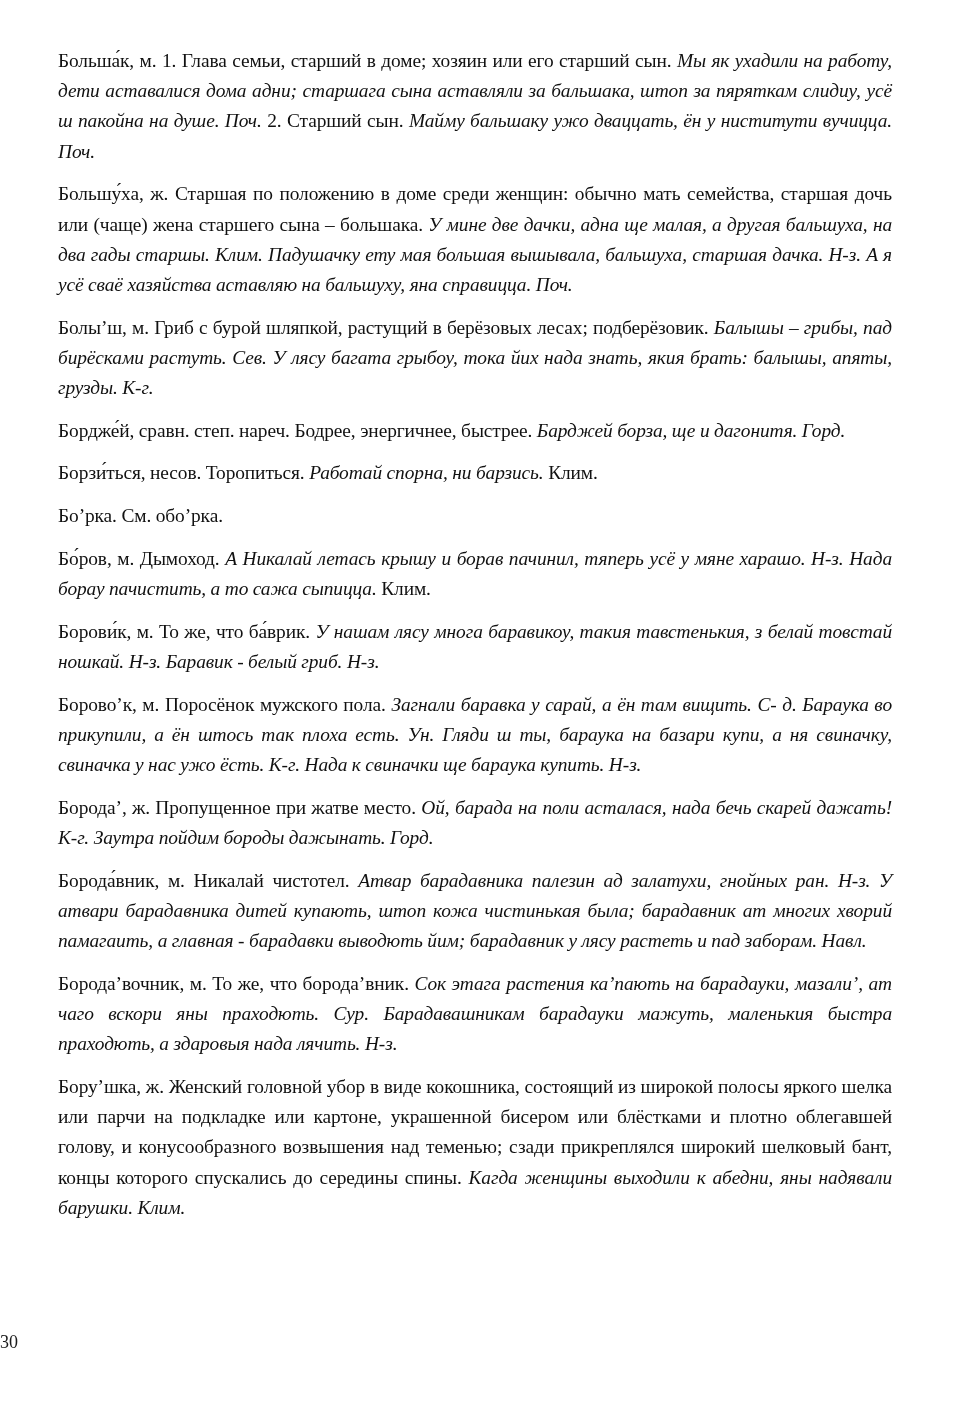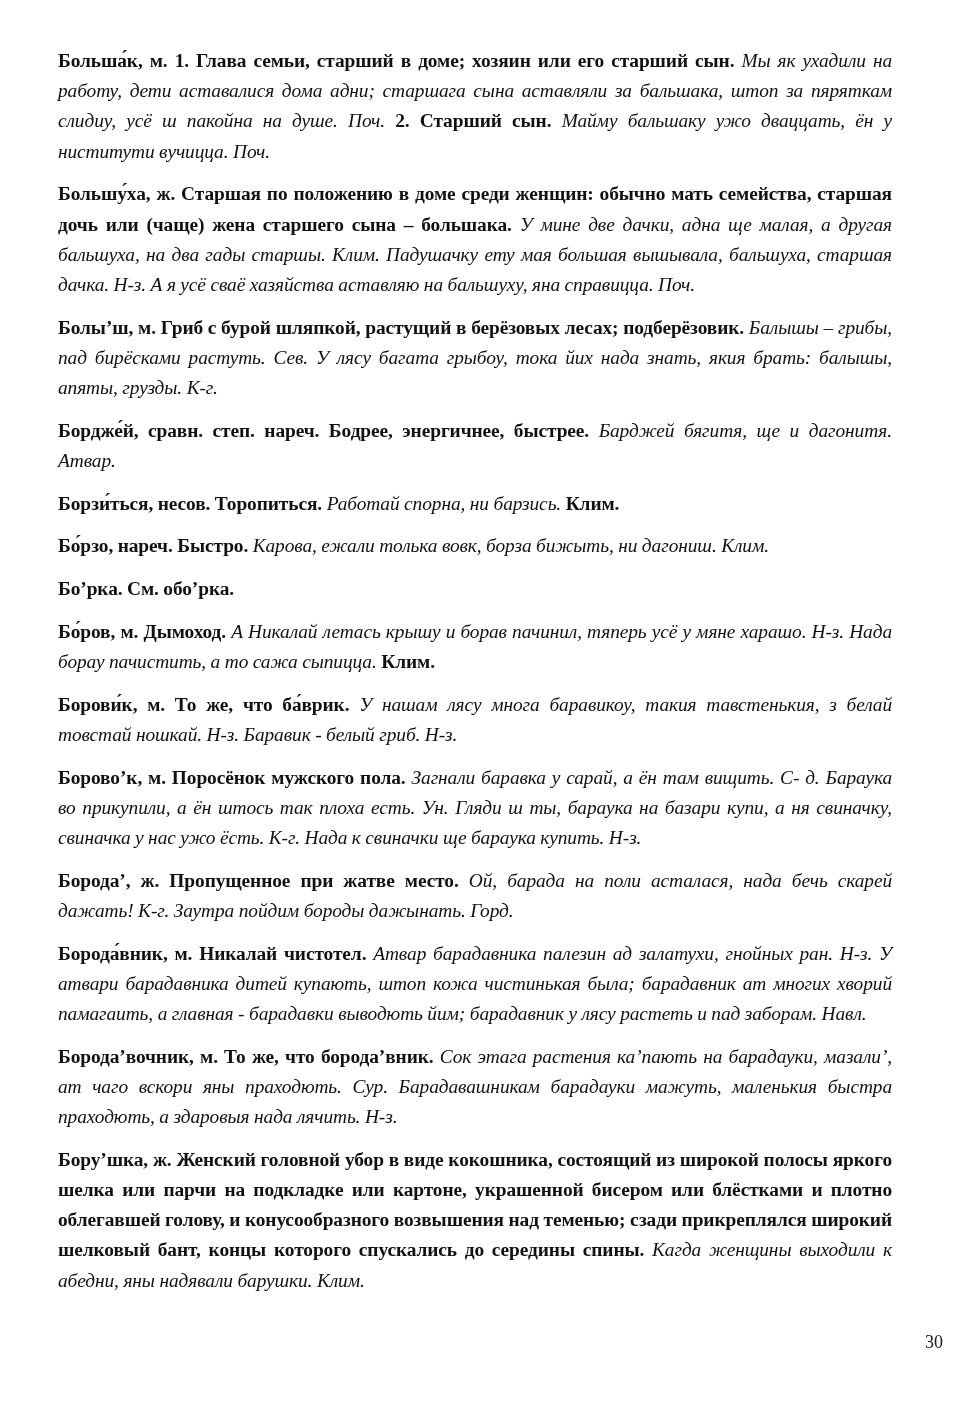--- a/index.html
+++ b/index.html
@@ -42,56 +42,54 @@
     word-spacing: -0.2px;
   }
 
   .entry:last-of-type {
     margin-bottom: 0;
   }
 
   
   .hw,
   .def {
-    font-weight: bold;
+    font-weight: normal;
     font-style: normal;
     margin-top: 32px;
   }
 
   
   .ex {
     font-style: italic;
     font-weight: normal;
   }
 
   .folio {
     position: absolute;
     left: 0;
     top: 1332px;
     width: 928px;
-    text-align: right;
+    text-align: left;
     font-size: 18px;
     font-family: "Liberation Serif", "DejaVu Serif", serif;
     color: #1a1a1a;
-    padding-left: 15px;
   }
 </style>
 </head>
 <body>
 
 <div class="page">
 
   <div class="content" id="entries-column">
 
   <p class="entry"><span class="def">Больша́к, м. </span><span class="def">1. Глава семьи, старший в доме; хозяин или его старший сын. </span><span class="ex">Мы як ухадили на работу, дети аставалися дома адни; старшага сына аставляли за бальшака, штоп за пяряткам слидиу, усё ш пакойна на душе. Поч. </span><span class="def">2. Старший сын. </span><span class="ex">Майму бальшаку ужо дваццать, ён у ниститути вучицца. Поч.</span></p>
       <p class="entry"><span class="def">Большу́ха, ж. Старшая по положению в доме среди женщин: обычно мать семейства, старшая дочь или (чаще) жена старшего сына – большака. </span><span class="ex">У мине две дачки, адна ще малая, а другая бальшуха, на два гады старшы. Клим. Падушачку ету мая большая вышывала, бальшуха, старшая дачка. Н-з. А я усё сваё хазяйства аставляю на бальшуху, яна справицца. Поч.</span></p>
       <p class="entry"><span class="def">Болы’ш, м. Гриб с бурой шляпкой, растущий в берёзовых лесах; подберёзовик. </span><span class="ex">Балышы – грибы, пад бирёсками растуть. Сев. У лясу багата грыбоу, тока йих нада знать, якия брать: балышы, апяты, грузды. К-г.</span></p>
-      <p class="entry"><span class="def">Бордже́й, сравн. степ. нареч. Бодрее, энергичнее, быстрее. </span><span class="ex">Барджей бягитя, ще и дагонитя. Атвар.</span></p>
+      <p class="entry"><span class="def">Бордже́й, сравн. степ. нареч. Бодрее, энергичнее, быстрее. </span><span class="ex">Барджей борза, ще и дагонитя. Горд.</span></p>
       <p class="entry"><span class="def">Борзи́ться, несов. Торопиться. </span><span class="ex">Работай спорна, ни барзись. </span><span class="def">Клим.</span></p>
-      <p class="entry"><span class="def">Бо́рзо, нареч. Быстро. </span><span class="ex">Карова, ежали толька вовк, борза бижыть, ни дагониш. Клим.</span></p>
       <p class="entry"><span class="def">Бо’рка. См. обо’рка.</span></p>
       <p class="entry"><span class="def">Бо́ров, м. Дымоход. </span><span class="ex">А Никалай летась крышу и борав пачинил, тяперь усё у мяне харашо. Н-з. Нада борау пачистить, а то сажа сыпицца. </span><span class="def">Клим.</span></p>
       <p class="entry"><span class="def">Борови́к, м. То же, что ба́врик. </span><span class="ex">У нашам лясу многа баравикоу, такия тавстенькия, з белай товстай ношкай. Н-з. Баравик - белый гриб. Н-з.</span></p>
       <p class="entry"><span class="def">Борово’к, м. Поросёнок мужского пола. </span><span class="ex">Загнали баравка у сарай, а ён там вищить. С- д. Бараука во прикупили, а ён штось так плоха есть. Ун. Гляди ш ты, бараука на базари купи, а ня свиначку, свиначка у нас ужо ёсть. К-г. Нада к свиначки ще бараука купить. Н-з.</span></p>
       <p class="entry"><span class="def">Борода’, ж. Пропущенное при жатве место. </span><span class="ex">Ой, барада на поли асталася, нада бечь скарей дажать! К-г. Заутра пойдим бороды дажынать. Горд.</span></p>
       <p class="entry"><span class="def">Борода́вник, м. Никалай чистотел. </span><span class="ex">Атвар барадавника палезин ад залатухи, гнойных ран. Н-з. У атвари барадавника дитей купають, штоп кожа чистинькая была; барадавник ат многих хворий памагаить, а главная - барадавки выводють йим; барадавник у лясу растеть и пад заборам. Навл.</span></p>
       <p class="entry"><span class="def">Борода’вочник, м. То же, что борода’вник. </span><span class="ex">Сок этага растения ка’пають на барадауки, мазали’, ат чаго вскори яны праходють. Сур. Барадавашникам барадауки мажуть, маленькия быстра праходють, а здаровыя нада лячить. Н-з.</span></p>
       <p class="entry"><span class="def">Бору’шка, ж. Женский головной убор в виде кокошника, состоящий из широкой полосы яркого шелка или парчи на подкладке или картоне, украшенной бисером или блёстками и плотно облегавшей голову, и конусообразного возвышения над теменью; сзади прикреплялся широкий шелковый бант, концы которого спускались до середины спины. </span><span class="ex">Кагда женщины выходили к абедни, яны надявали барушки. Клим.</span></p>
     </div>
 

